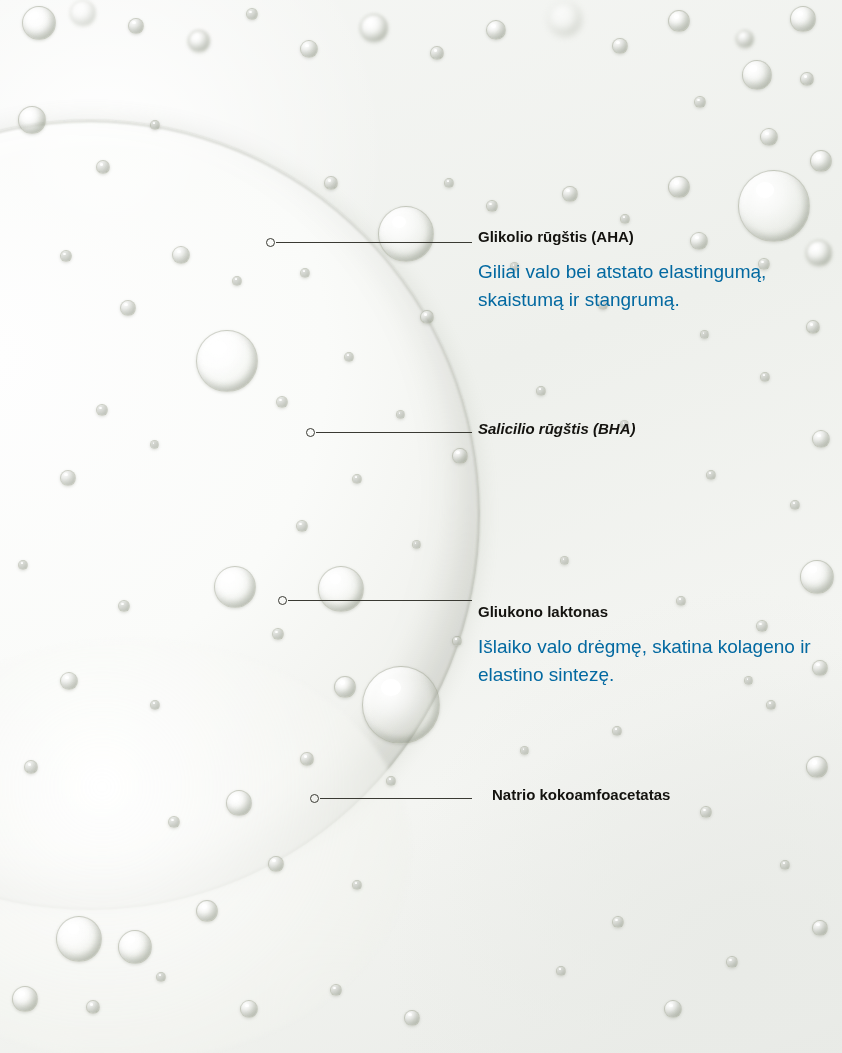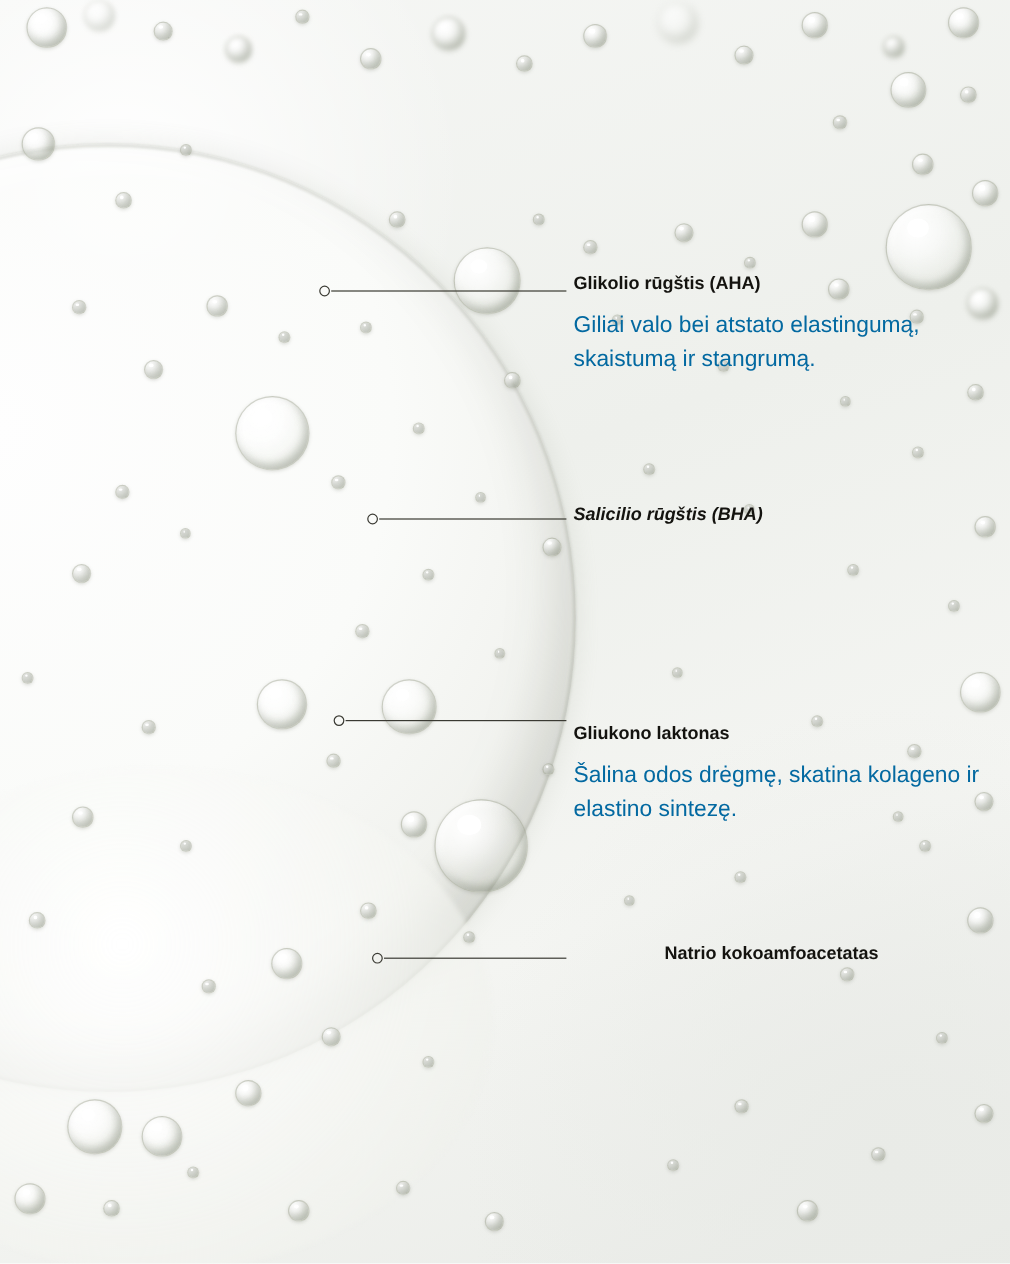--- a/index.html
+++ b/index.html
@@ -145,21 +145,21 @@
     width: 9px;
     height: 9px;
     border: 1px solid #3a3a33;
     border-radius: 50%;
     background: transparent;
   }
 
   #i1 { left: 478px; top: 228px; }
   #i2 { left: 478px; top: 420px; font-style: italic; }
   #i3 { left: 478px; top: 576px; margin-top: 27px; }
-  #i4 { left: 478px; top: 786px; width: 330px; text-align: center; }
+  #i4 { left: 492px; top: 786px; width: 330px; }
 </style>
 </head>
 <body>
 
 <div class="poster">
 
   <div class="bg">
     <div class="big-drop"></div>
     <div class="big-drop-rim"></div>
     <div class="soft-drop2"></div>
@@ -290,20 +290,20 @@
     <div class="ing-heading">Glikolio rūgštis (AHA)</div>
     <div class="ing-body">Giliai valo bei atstato elastingumą, skaistumą ir stangrumą.</div>
   </div>
 
   <div class="ingredient" id="i2">
     <div class="ing-heading">Salicilio rūgštis (BHA)</div>
   </div>
 
   <div class="ingredient" id="i3">
     <div class="ing-heading">Gliukono laktonas</div>
-    <div class="ing-body">Šalina odos drėgmę, skatina kolageno ir elastino sintezę.</div>
+    <div class="ing-body">Išlaiko valo drėgmę, skatina kolageno ir elastino sintezę.</div>
   </div>
 
   <div class="ingredient" id="i4">
     <div class="ing-heading">Natrio kokoamfoacetatas</div>
   </div>
 
 </div>
 
 </body></html>

